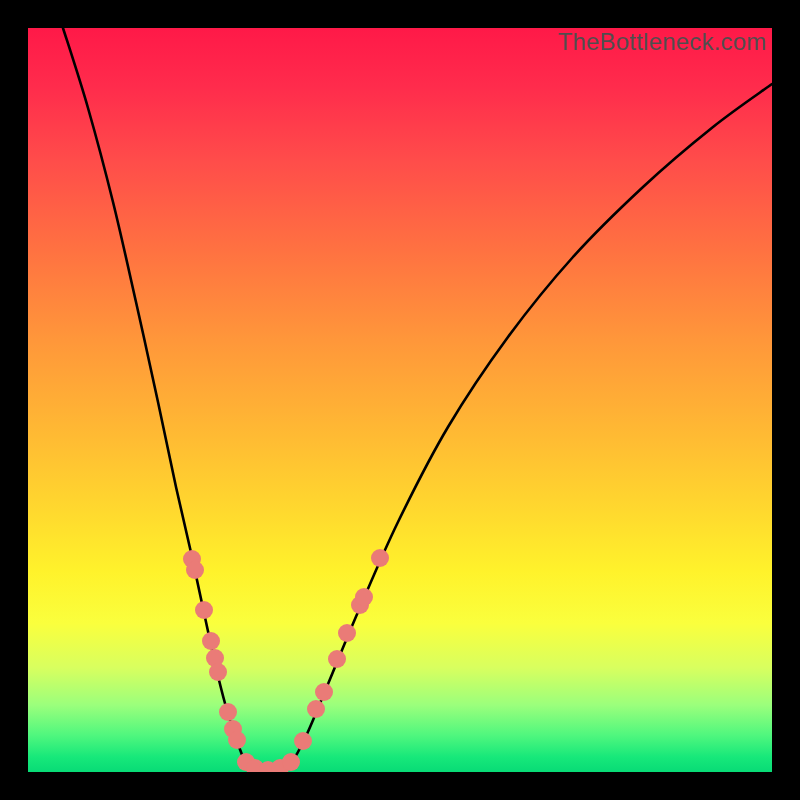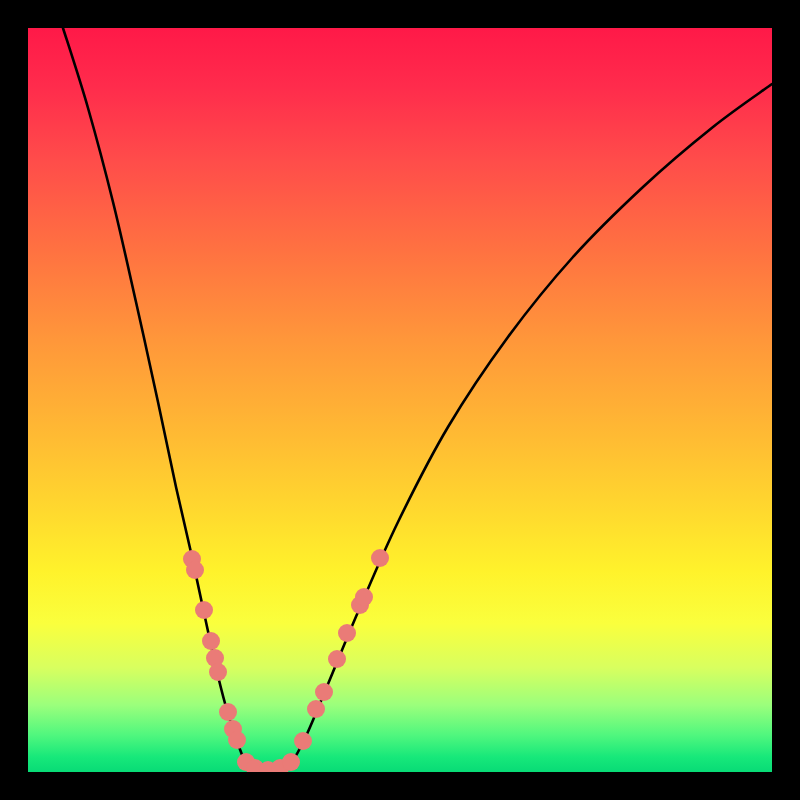--- a/index.html
+++ b/index.html
@@ -53,20 +53,21 @@
     position: absolute;
     top: 0;
     left: 0;
   }
 </style>
 </head>
 <body>
 
 <div class="outer">
   <div class="plot-area">
+    <div class="watermark">TheBottleneck.com</div>
     <svg class="curves" width="744" height="744" viewBox="0 0 744 744">
       <g id="curve-group">
           <path d="M35 0 C39.2 13.3, 51.7 51.0, 60.0 80.0 C68.3 109.0, 77.0 141.7, 85.0 174.0 C93.0 206.3, 100.5 240.7, 108.0 274.0 C115.5 307.3, 123.3 343.2, 130.0 374.0 C136.7 404.8, 142.3 433.2, 148.0 459.0 C153.7 484.8, 159.0 506.5, 164.0 529.0 C169.0 551.5, 173.7 574.2, 178.0 594.0 C182.3 613.8, 186.3 632.7, 190.0 648.0 C193.7 663.3, 196.7 674.7, 200.0 686.0 C203.3 697.3, 206.9 707.7, 210.0 716.0 C213.1 724.3, 215.5 731.8, 218.5 736.0 C221.5 740.2, 224.4 739.8, 228.0 741.0 C231.6 742.2, 236.0 743.0, 240.0 743.0 C244.0 743.0, 248.3 742.2, 252.0 741.0 C255.8 739.8, 258.2 741.5, 262.5 736.0 C266.8 730.5, 271.8 721.3, 278.0 708.0 C284.3 694.7, 291.3 676.7, 300.0 656.0 C308.7 635.3, 318.3 611.0, 330.0 584.0 C341.7 557.0, 355.0 524.8, 370.0 494.0 C385.0 463.2, 401.7 429.8, 420.0 399.0 C438.3 368.2, 459.2 337.3, 480.0 309.0 C500.8 280.7, 522.5 254.0, 545.0 229.0 C567.5 204.0, 591.7 180.7, 615.0 159.0 C638.3 137.3, 663.5 116.2, 685.0 99.0 C706.5 81.8, 734.2 63.2, 744.0 56.0" fill="none" stroke="#000000" stroke-width="2.6" stroke-linecap="round"></path>
         </g>
       <g id="dots-group">
           <circle cx="164" cy="531" r="9" fill="#ea7b77"></circle>
           <circle cx="167" cy="542" r="9" fill="#ea7b77"></circle>
           <circle cx="176" cy="582" r="9" fill="#ea7b77"></circle>
           <circle cx="183" cy="613" r="9" fill="#ea7b77"></circle>
           <circle cx="187" cy="630" r="9" fill="#ea7b77"></circle>

